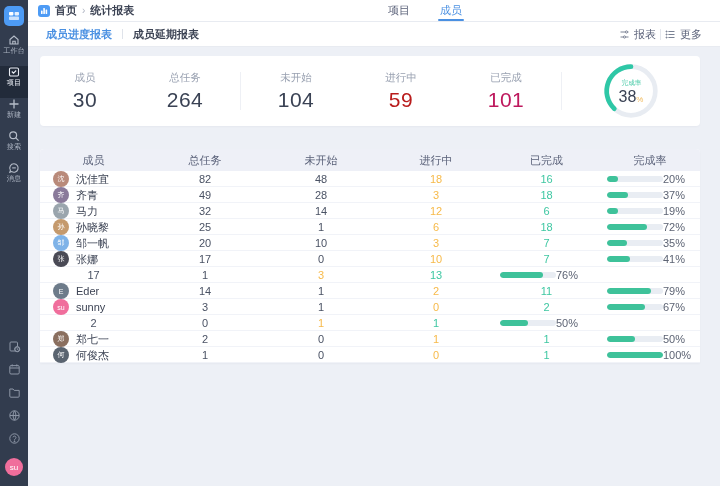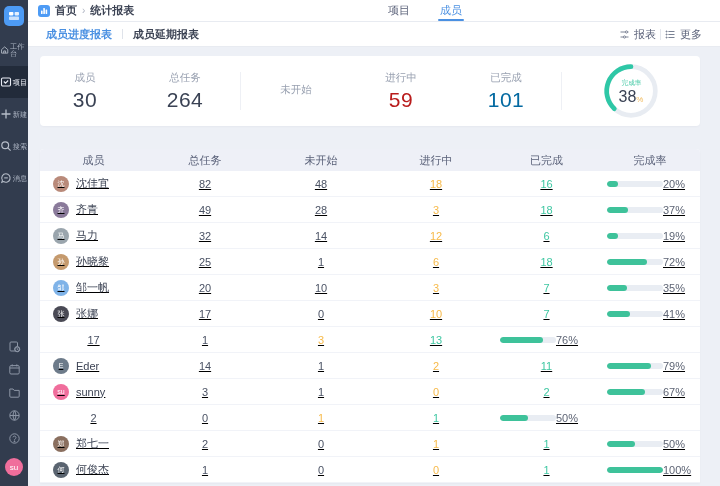--- a/index.html
+++ b/index.html
@@ -4,21 +4,21 @@
 <style>
   * { margin:0; padding:0; box-sizing:border-box; }
   html,body { width:720px; height:486px; overflow:hidden;
     font-family:"Liberation Sans","DejaVu Sans",sans-serif; background:#fff; }
   .app { display:flex; width:720px; height:486px; }
 
   
   .sidebar { width:28px; background:#323c4e; display:flex; flex-direction:column; align-items:center; flex-shrink:0; }
   .logo { width:20px; height:20px; border-radius:5px; background:#4d9bf5; margin-top:6px; display:flex; align-items:center; justify-content:center; cursor:pointer; }
   .nav { margin-top:8px; width:100%; }
-  .nav-item { width:100%; height:32px; display:flex; flex-direction:row; align-items:center; justify-content:center; cursor:pointer; }
+  .nav-item { width:100%; height:32px; display:flex; flex-direction:column; align-items:center; cursor:pointer; }
   .nav-item.active { background:#222b3a; }
   .nav-item svg { display:block; }
   .nav-label { font-size:8px; color:#aab2c0; margin-top:1px; line-height:1; transform:scale(.9); }
   .nav-item.active .nav-label { color:#e8ecf3; }
   .sidebar-bottom { margin-top:auto; display:flex; flex-direction:column; align-items:center; gap:9px; padding-bottom:10px; }
   .sb-icon { width:14px; height:14px; display:flex; align-items:center; justify-content:center; cursor:pointer; }
   .user-avatar { width:18px; height:18px; border-radius:50%; color:#fff; font-size:8px; display:flex; align-items:center; justify-content:center; cursor:pointer; margin-top:4px; }
 
   
   .main { flex:1; display:flex; flex-direction:column; min-width:0; }
@@ -43,36 +43,36 @@
   .tb-div { width:1px; height:11px; background:#e3e6ec; }
 
   .content { flex:1; background:#edf0f6; padding:9px 20px 0 12px; overflow:hidden; }
 
   
   .stats-card { background:#fff; border-radius:4px; height:70px; display:flex; align-items:center; box-shadow:0 1px 2px rgba(40,50,80,.04); }
   .stat { text-align:center; }
   .stat-1{width:90px} .stat-2{width:110px} .stat-3{width:110px} .stat-4{width:100px} .stat-5{width:110px}
   .stat-label { font-size:10.5px; color:#98a0b0; margin-bottom:3px; }
   .stat-value { font-size:21px; line-height:1.1; letter-spacing:.5px; }
-  .val-dark{color:#3a4254} .val-orange{color:#b91c1c} .val-teal{color:#0369a1}
+  .val-dark{color:#3a4254} .val-orange{color:#b91c1c} .val-teal{color:#be185d}
   .stat-divider { width:1px; height:38px; background:#eef0f5; }
   .donut-wrap { flex:1; display:flex; align-items:center; justify-content:center; }
   .donut { position:relative; width:58px; height:58px; }
   .donut svg { position:absolute; inset:0; }
   .donut-inner { position:absolute; inset:0; display:flex; flex-direction:column; align-items:center; justify-content:center; }
   .donut-label { font-size:7px; color:#3ec7a2; transform:scale(.95); }
   .donut-value { font-size:16px; color:#3a4254; line-height:1; margin-top:1px; }
   .donut-unit { font-size:8px; color:#f0b95a; }
 
   
   .table-card { background:#fff; border-radius:4px 4px 0 0; margin-top:23px; box-shadow:0 1px 2px rgba(40,50,80,.04); }
   .thead, .trow { display:grid; grid-template-columns:107px 116px 116px 114px 107px 1fr; align-items:center; }
   .thead { height:22px; background:#eef0f7; border-radius:4px 4px 0 0; }
   .th { font-size:11px; color:#596078; text-align:center; }
-  .trow { height:26px; border-bottom:1px solid #f1f3f8; cursor:pointer;text-decoration:underline; }
+  .trow { height:16px; border-bottom:1px solid #f1f3f8; cursor:pointer; }
   .td { font-size:11px; text-align:center; color:#4a5264; }
   .td-member { display:flex; align-items:center; gap:7px; padding-left:13px; text-align:left; }
   .avatar { width:16px; height:16px; border-radius:50%; color:#fff; font-size:7px; display:flex; align-items:center; justify-content:center; flex-shrink:0; }
   .mname { font-size:11px; color:#3c4354; white-space:nowrap; }
   .c-ip { color:#f7ba4a; } .c-done { color:#3ec7a2; }
   .td-rate { display:flex; align-items:center; padding-left:7px; text-align:left; }
   .bar { width:56px; height:6px; border-radius:3px; background:#e9edf3; overflow:hidden; flex-shrink:0; }
   .fill { display:block; height:100%; border-radius:3px; background:#3ec29a; }
   .pct { font-size:11px; color:#5d6474; }
 </style>
@@ -219,20 +219,21 @@
           <div class="stat-label">成员</div>
           <div class="stat-value val-dark">30</div>
         </div>
         <div class="stat stat-2">
           <div class="stat-label">总任务</div>
           <div class="stat-value val-dark">264</div>
         </div>
         <div class="stat-divider"></div>
         <div class="stat stat-3">
           <div class="stat-label">未开始</div>
+          <div class="stat-value val-dark">104</div>
         </div>
         <div class="stat stat-4">
           <div class="stat-label">进行中</div>
           <div class="stat-value val-orange">59</div>
         </div>
         <div class="stat stat-5">
           <div class="stat-label">已完成</div>
           <div class="stat-value val-teal">101</div>
         </div>
         <div class="stat-divider"></div>

